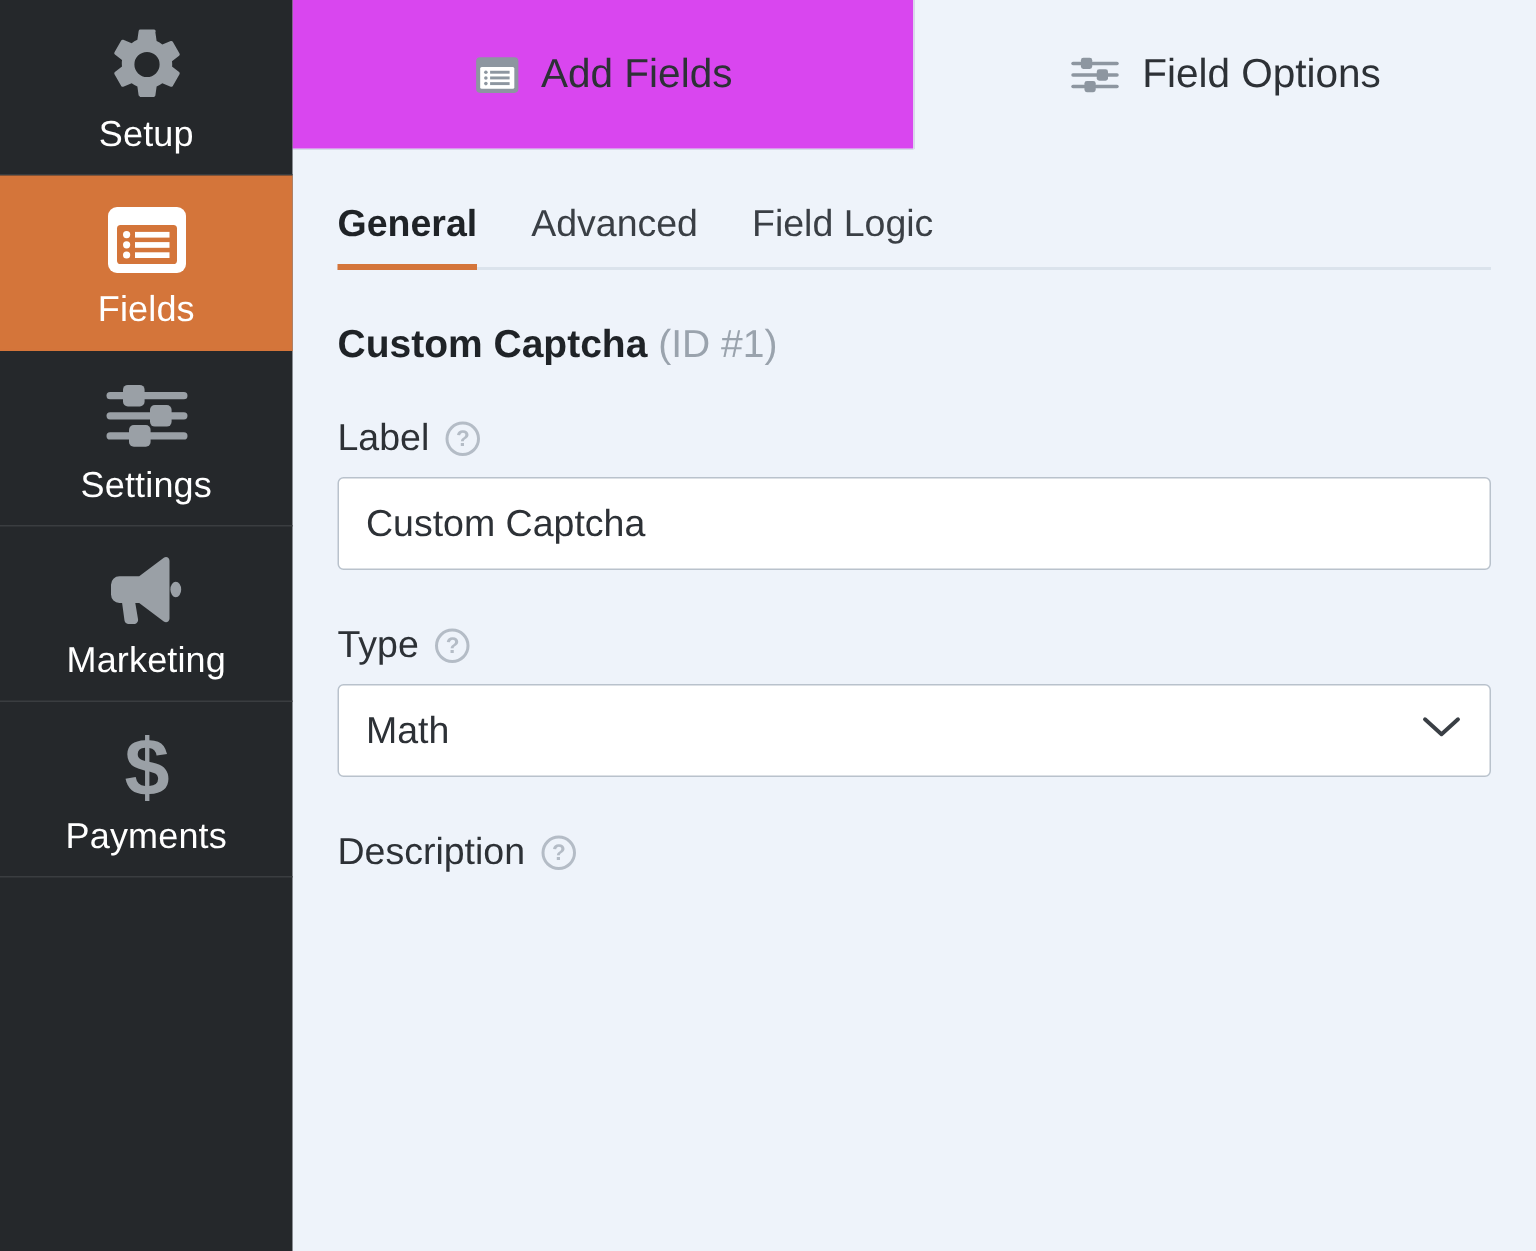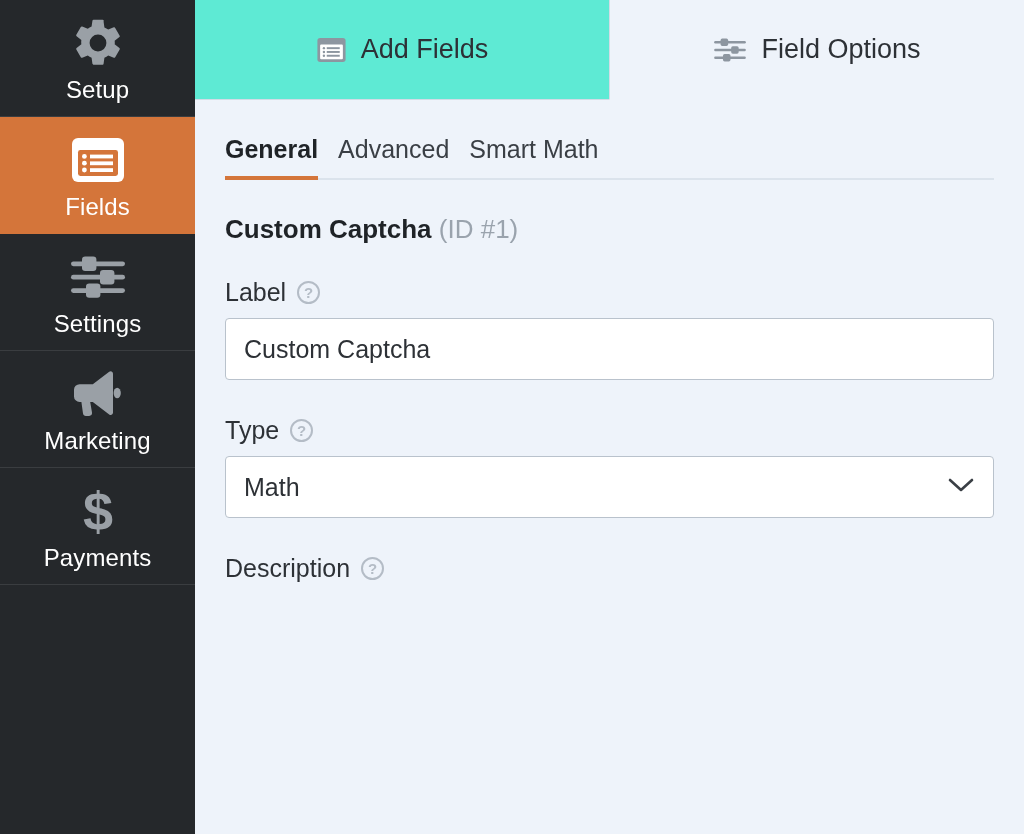--- a/index.html
+++ b/index.html
@@ -82,21 +82,21 @@
     background: #eef3fa;
   }
   .top-tab {
     flex: 1;
     display: flex;
     align-items: center;
     justify-content: center;
     gap: 14px;
     font-size: 27px;
     color: #2d3136;
-    background: #5eead4;
+    background: #d946ef;
     cursor: pointer;
     user-select: none;
     box-sizing: border-box;
   }
   .top-tab.active {
     background: #eef3fa;
     font-weight: normal;
     border-left: 1px solid #d3dce6;
     border-bottom: 1px solid #eef3fa;
     margin-bottom: -1px;
@@ -105,21 +105,21 @@
   .top-tab svg { display: block; }
 
   
   .subtabs-wrap {
     padding: 0 30px;
     background: #eef3fa;
   }
   .subtabs {
     display: flex;
     align-items: flex-end;
-    gap: 20px;
+    gap: 36px;
     height: 80px;
     border-bottom: 2px solid #dbe3ec;
     box-sizing: border-box;
   }
   .subtab {
     font-size: 25px;
     color: #3a3f45;
     padding-bottom: 14px;
     margin-bottom: -2px;
     cursor: pointer;
@@ -352,21 +352,21 @@
         </span>
         <span>Field Options</span>
       </div>
 
     </div>
 
     <div class="subtabs-wrap">
       <div class="subtabs">
         <div class="subtab active">General</div>
         <div class="subtab">Advanced</div>
-        <div class="subtab">Smart Math</div>
+        <div class="subtab">Field Logic</div>
       </div>
     </div>
 
     <div class="panel">
 
       <div class="field-title">
         <span>Custom Captcha</span>
         <span class="fid">(ID #1)</span>
       </div>
 

